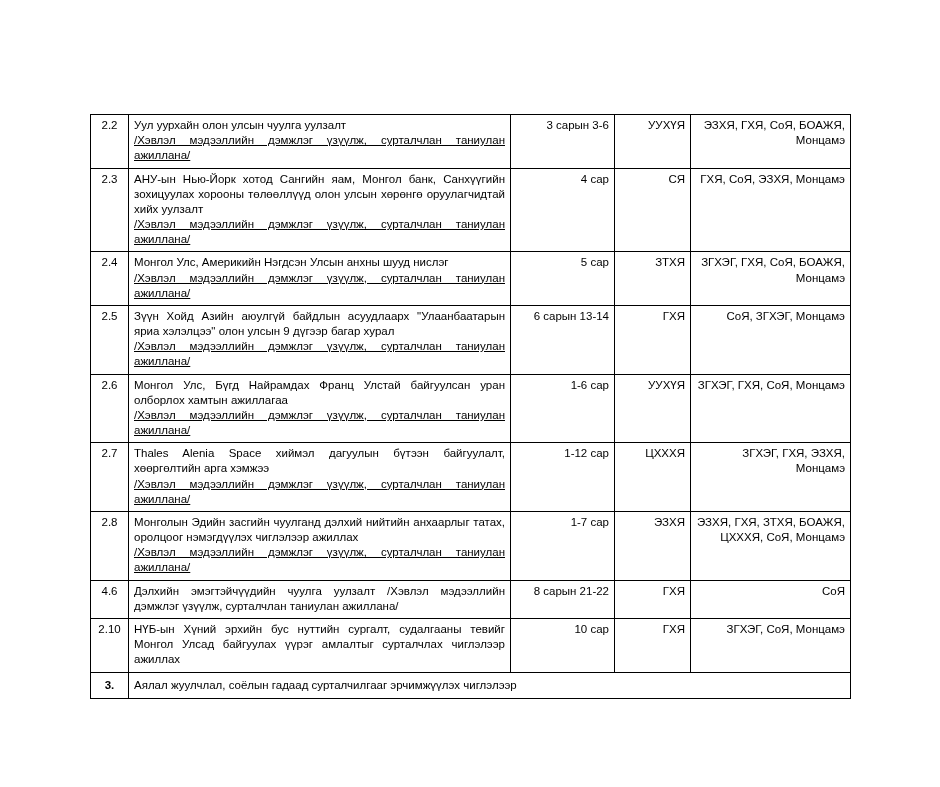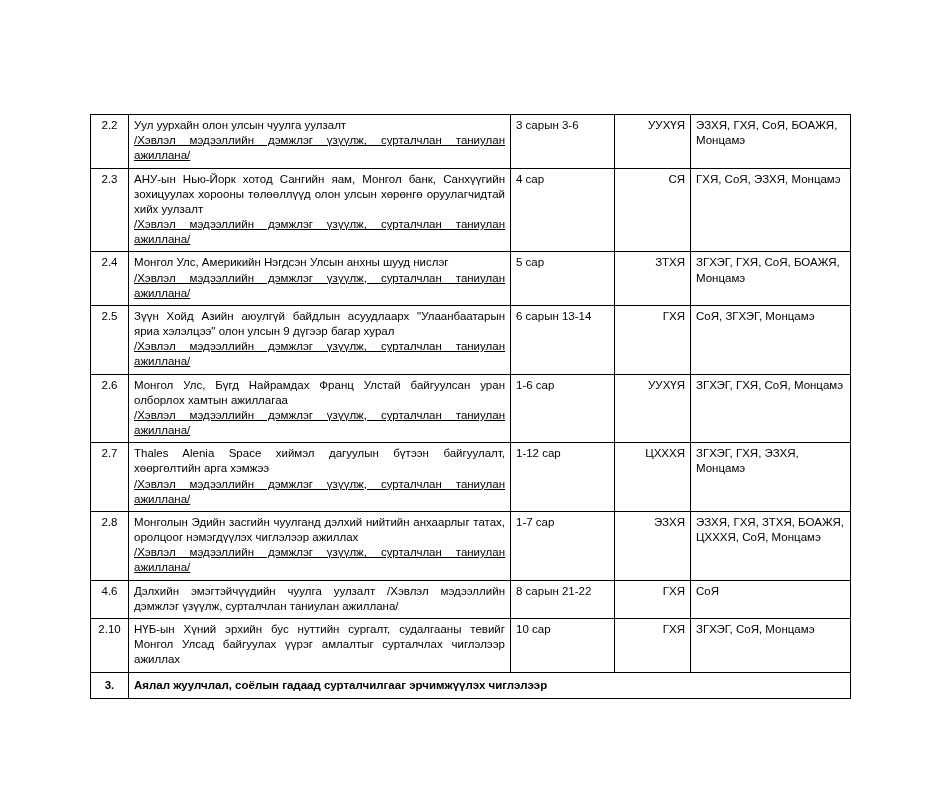--- a/index.html
+++ b/index.html
@@ -51,45 +51,45 @@
     font-size: 11.5px;
     padding-top: 4px;
   }
   td.activity {
     text-align: justify;
     text-justify: inter-word;
     hyphens: none;
     margin-top: 32px;
   }
   td.date {
-    text-align: left;
+    text-align: right;
     padding-left: 6px;
   }
   td.org {
     text-align: right;
   }
   td.part {
-    text-align: left;
+    text-align: right;
     line-height: 1.34;
   }
   .sub {
     display: block;
     text-decoration: underline;
   }
   tr.section-row td {
     padding-top: 5px;
     padding-bottom: 5px;
   }
   td.section-num {
     text-align: center;
     font-weight: bold;
     font-size: 12px;
   }
   td.section-title {
-    font-weight: bold;
+    font-weight: normal;
     font-size: 12px;
     padding-left: 8px;
   }
 </style>
 </head>
 <body>
 
 <div class="page">
   <div class="doc-table-wrap">
     <table class="doc-table">

